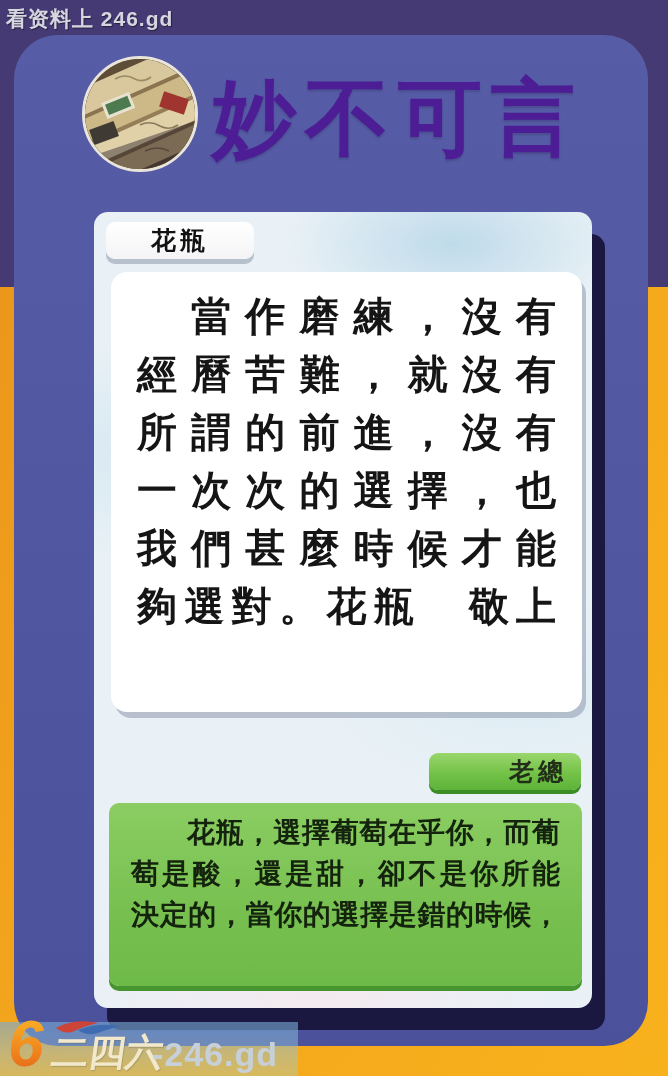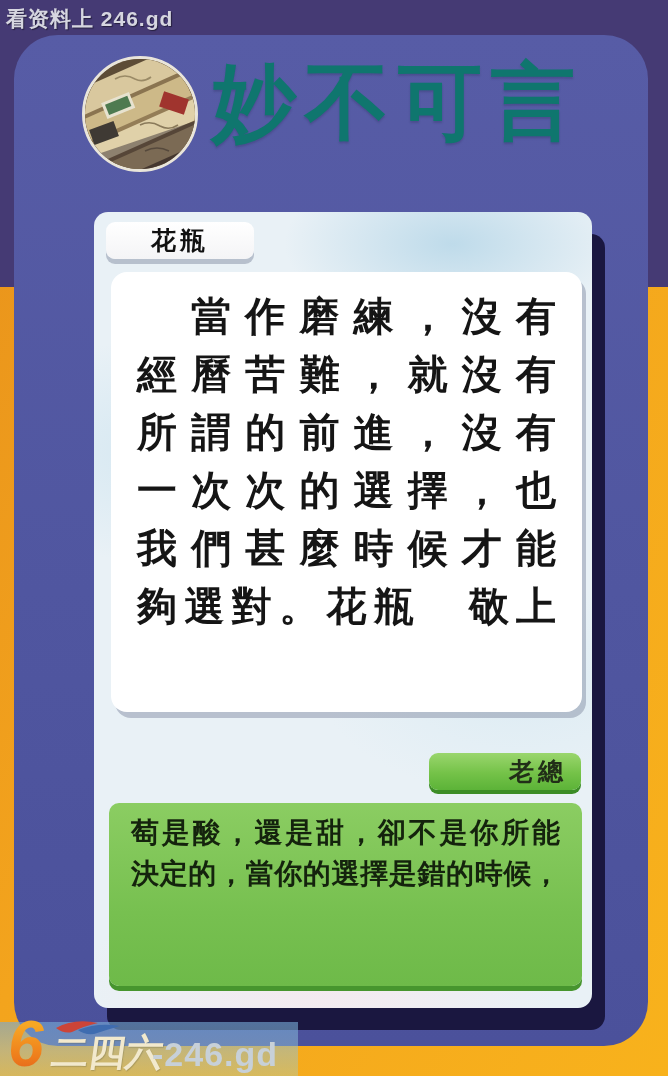--- a/index.html
+++ b/index.html
@@ -32,23 +32,23 @@
   .avatar {
     position:absolute; left:82px; top:56px; width:116px; height:116px;
     border-radius:50%;
     border:3px solid #e9e5da;
     overflow:hidden;
     background:#7a684d;
   }
   .avatar svg { display:block; width:110px; height:110px; }
 
   .title {
-    position:absolute; left:212px; top:60px;
+    position:absolute; left:212px; top:76px;
     font-size:84px; line-height:84px; font-weight:bold;
-    color:#0f766e; letter-spacing:9px; white-space:nowrap;
+    color:#4c1d95; letter-spacing:9px; white-space:nowrap;
     text-shadow:0 2px 2px rgba(40,40,80,.25);
   }
 
   .panel {
     position:absolute; left:85px; top:212px; width:498px; height:796px;
     border-radius:14px;
     background:
       radial-gradient(240px 120px at 72% 4%, rgba(183,215,232,.85), rgba(183,215,232,0) 70%),
       radial-gradient(300px 160px at 15% 30%, rgba(205,228,240,.7), rgba(205,228,240,0) 70%),
       radial-gradient(280px 150px at 85% 60%, rgba(214,233,242,.6), rgba(214,233,242,0) 70%),
@@ -167,20 +167,21 @@
     <div class="msg-line">經曆苦難，就沒有</div>
     <div class="msg-line">所謂的前進，沒有</div>
     <div class="msg-line">一次次的選擇，也</div>
     <div class="msg-line">我們甚麼時候才能</div>
     <div class="msg-line">夠選對。花瓶　敬上</div>
   </div>
 
   <div class="reply-btn">老總</div>
 
   <div class="reply-box">
+    <div class="reply-line indent-2">花瓶，選擇葡萄在乎你，而葡</div>
     <div class="reply-line">萄是酸，還是甜，卻不是你所能</div>
     <div class="reply-line">決定的，當你的選擇是錯的時候，</div>
   </div>
 
 </div>
 
 <div class="footer-band">
   <span class="logo-six">6</span>
   <span class="logo-swoosh">
     <svg width="80" height="18" viewBox="0 0 80 18">

